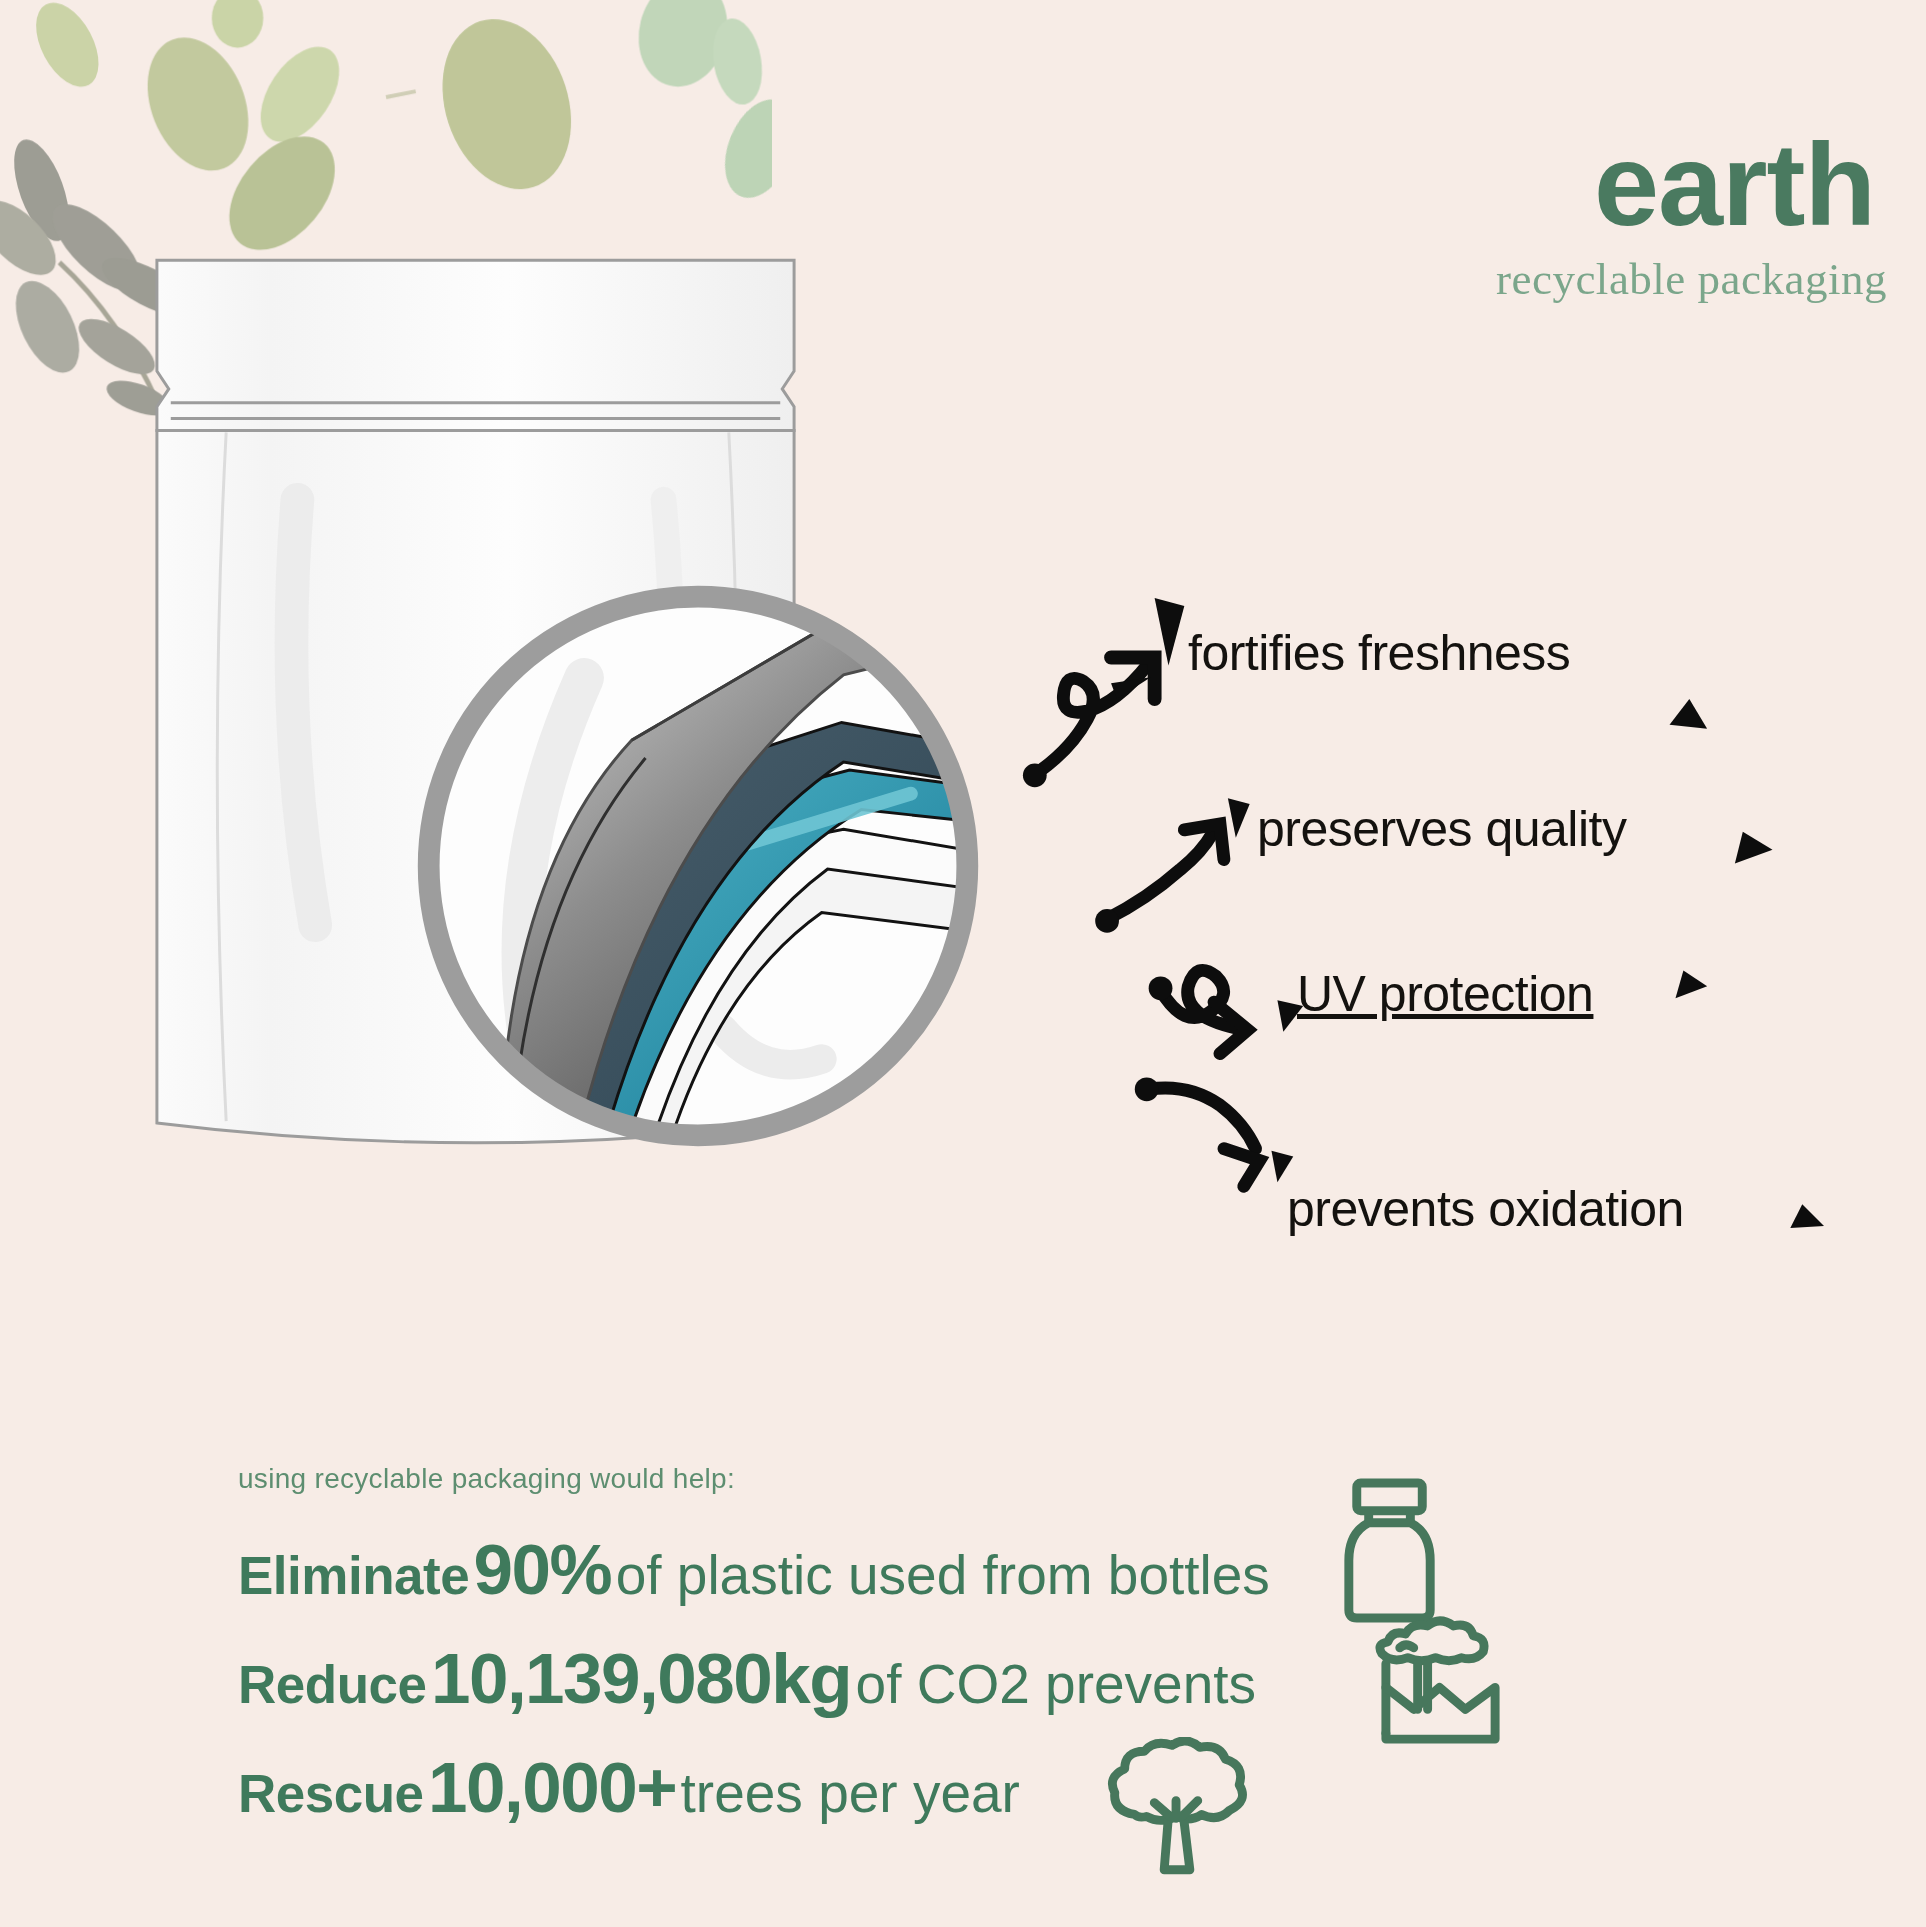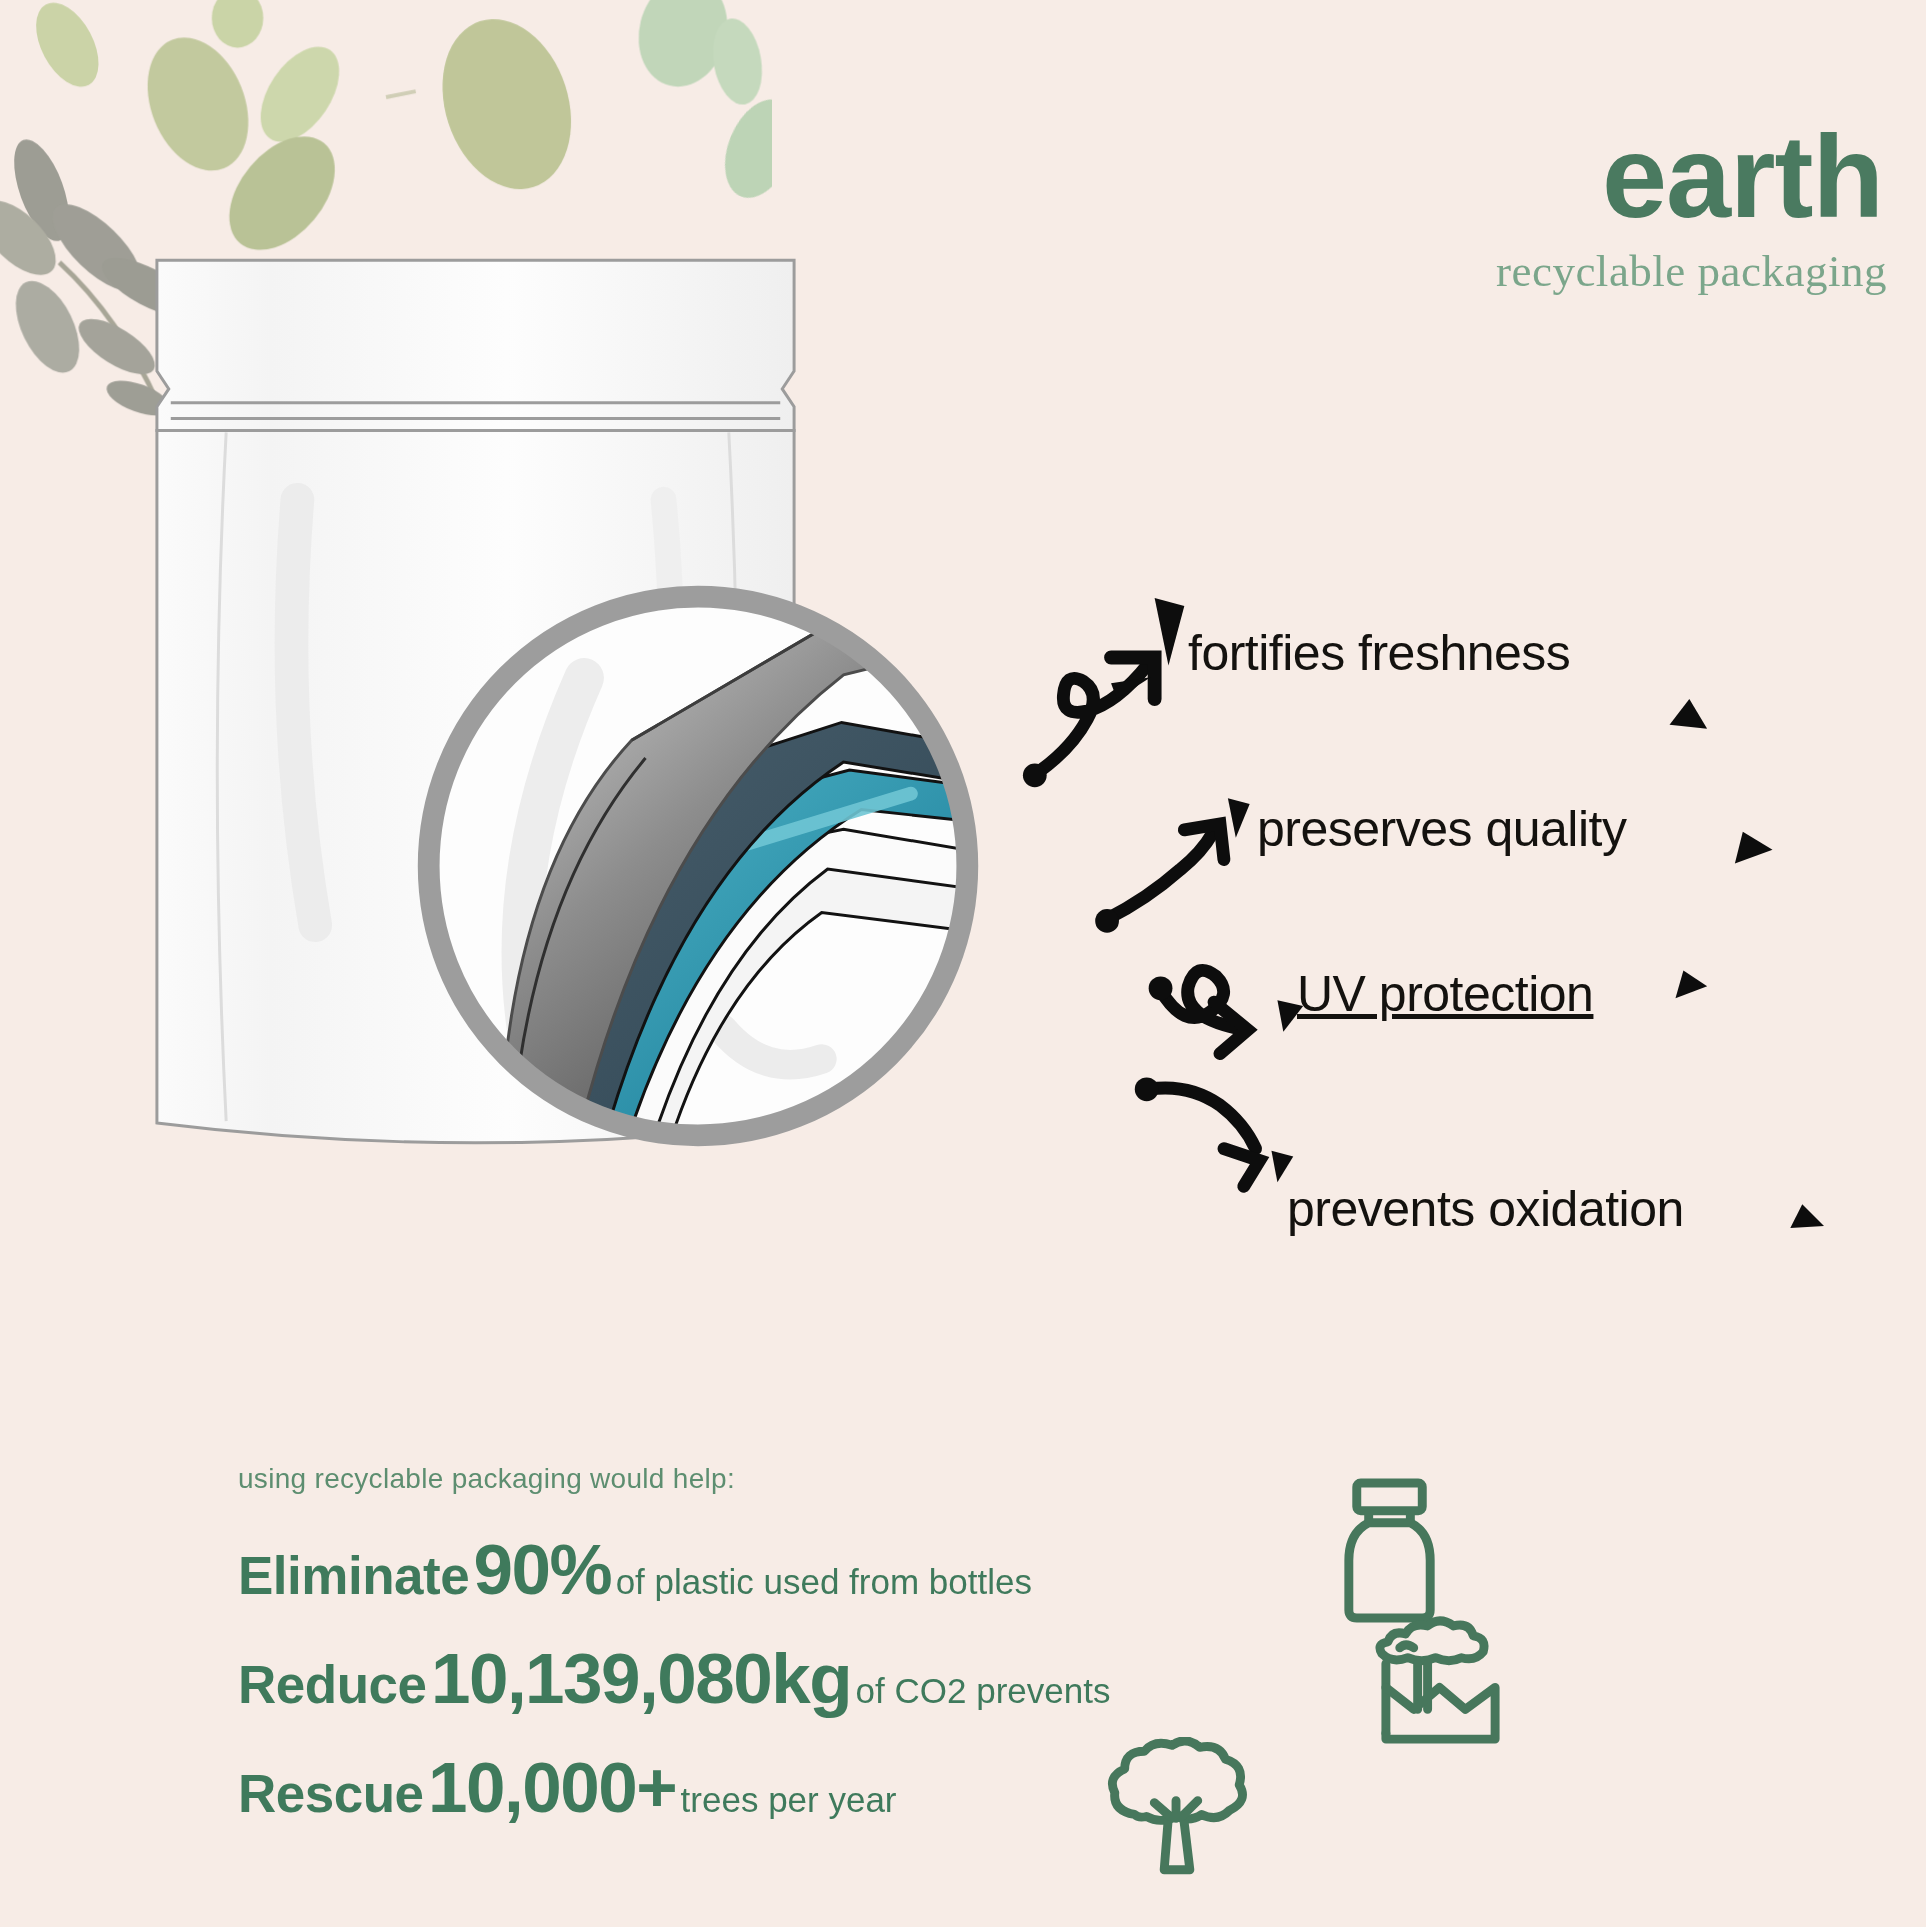--- a/index.html
+++ b/index.html
@@ -49,21 +49,21 @@
     top: 119px;
     text-align: right;
     width: 970px;
   }
   #headline .line-earth {
     font-size: 117px;
     font-weight: 800;
     color: #4a7a60;
     line-height: 0.92;
     letter-spacing: -1px;
-    margin: 4px;
+    margin: 12px;
   }
   #headline .line-friendly {
     font-size: 145px;
     font-weight: 300;
     color: #4a7a60;
     line-height: 0.94;
     letter-spacing: -2px;
     margin: 0;
   }
   #headline .sub {
@@ -121,21 +121,21 @@
     font-size: 53px;
     font-weight: 800;
     letter-spacing: -0.5px;
   }
   .stat-num {
     font-size: 71px;
     font-weight: 800;
     letter-spacing: -1.5px;
   }
   .stat-tail {
-    font-size: 35px;
+    font-size: 55px;
     font-weight: 300;
     letter-spacing: 0px;
   }
 
   
   .stat-icon {
     position: absolute;
   }
   #icon-bottle { left: 1327px; top: 1475px; }
   #icon-factory { left: 1366px; top: 1614px; }

